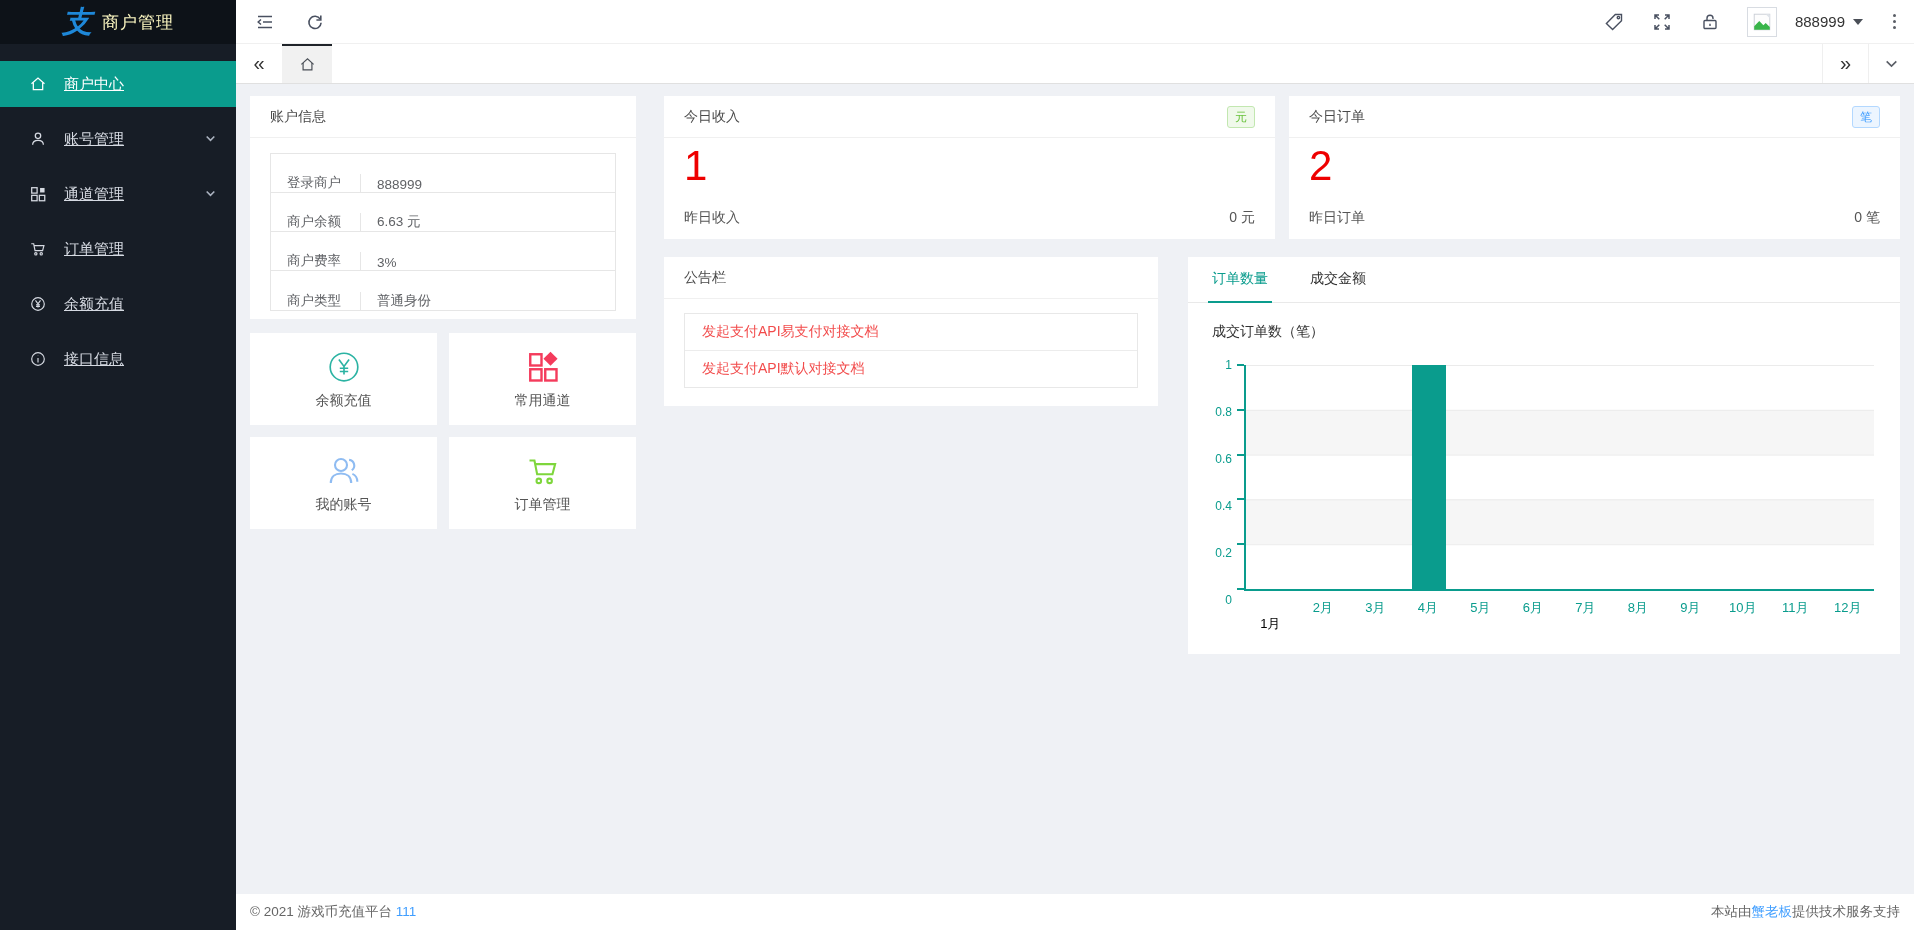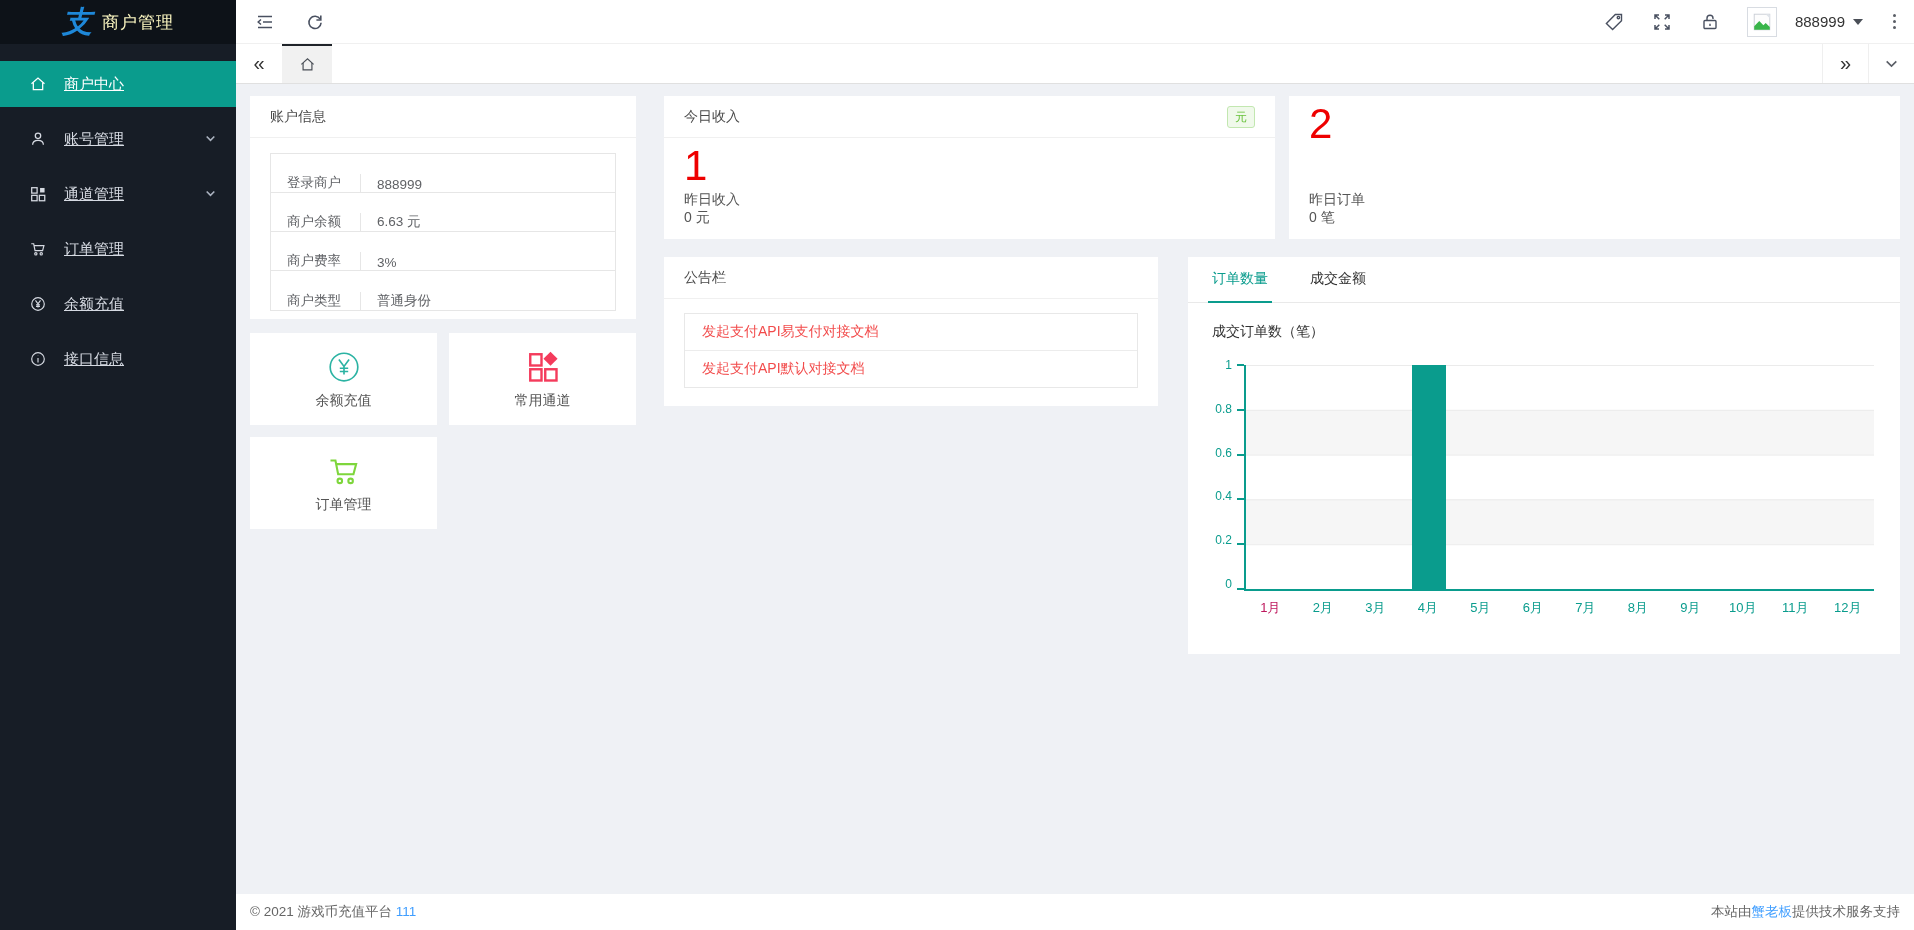--- a/index.html
+++ b/index.html
@@ -65,21 +65,21 @@
   .shortcut-label { margin-top:6px; color:#555; font-size:14px; }
 
   .col-right { flex:1; min-width:0; display:flex; flex-direction:column; }
   .stats-row { display:flex; gap:14px; }
   .stat-card { flex:1; height:143px; display:flex; flex-direction:column; }
   .badge { font-size:12px; line-height:1; padding:4px 7px; border-radius:3px; }
   .badge-success { color:#67c23a; background:#f0f9eb; border:1px solid #c2e7b0; }
   .badge-primary { color:#409eff; background:#ecf5ff; border:1px solid #b3d8ff; }
   .stat-body { flex:1; padding:4px 20px 12px; display:flex; flex-direction:column; justify-content:space-between; }
   .stat-value { font-size:42px; color:#ee0000; line-height:1.15; font-weight:500; }
-  .stat-sub { display:flex; justify-content:space-between; color:#555; font-size:14px;flex-direction:column; }
+  .stat-sub { display:flex; justify-content:space-between; color:#555; font-size:14px; }
 
   .row2 { display:flex; gap:30px; margin-top:18px; }
   .notice-card { width:494px; flex:none; height:149px; }
   .notice-body { padding:14px 20px; }
   .notice-box { border:1px solid #e8e8e8; }
   .notice-item { padding:9px 17px; font-size:14px; color:#f24b4b; cursor:pointer; }
   .notice-item + .notice-item { border-top:1px solid #ececec; }
 
   .chart-card { flex:1; height:397px; min-width:0; }
   .chart-tabs { height:46px; display:flex; align-items:stretch; border-bottom:1px solid #e9e9e9; padding-left:20px; gap:34px;text-align:center; }
@@ -307,20 +307,30 @@
                   <rect x="3.5" y="3.5" width="7.5" height="7.5"></rect>
                   <path d="M17 1.8 L21.7 6.5 L17 11.2 L12.3 6.5 Z" fill="#f43b5c" stroke="none"></path>
                   <rect x="3.5" y="13.5" width="7.5" height="7.5"></rect>
                   <rect x="13.5" y="13.5" width="7.5" height="7.5"></rect>
                 </svg>
             </span>
             <span class="shortcut-label">常用通道</span>
           </div>
           <div class="shortcut">
             <span class="shortcut-icon">
+              <svg viewBox="0 0 24 24" fill="none" stroke="#8fbcf2" stroke-width="1.4">
+                  <circle cx="10" cy="8" r="4"></circle>
+                  <path d="M3.2 20 c0-4.2 3-6.3 6.8-6.3 s6.8 2.1 6.8 6.3"></path>
+                  <path d="M15.4 4.6 a3.8 3.8 0 0 1 1.8 6.9 M17.6 13.9 c2.2 0.9 3.3 2.8 3.3 5.3"></path>
+                </svg>
+            </span>
+            <span class="shortcut-label">我的账号</span>
+          </div>
+          <div class="shortcut">
+            <span class="shortcut-icon">
               <svg viewBox="0 0 24 24" fill="none" stroke="#7ed63c" stroke-width="1.4">
                   <path d="M3 5 H6.3 l1.8 9.2 h10.2 l1.8-6.8 H7.2"></path>
                   <circle cx="9.2" cy="18.6" r="1.5"></circle>
                   <circle cx="16.4" cy="18.6" r="1.5"></circle>
                 </svg>
             </span>
             <span class="shortcut-label">订单管理</span>
           </div>
         </div>
       </div>
@@ -334,20 +344,24 @@
             </div>
             <div class="stat-body">
               <div class="stat-value">1</div>
               <div class="stat-sub">
                 <span>昨日收入</span>
                 <span>0 元</span>
               </div>
             </div>
           </div>
           <div class="card stat-card">
+            <div class="card-header">
+              <span>今日订单</span>
+              <span class="badge badge-primary">笔</span>
+            </div>
             <div class="stat-body">
               <div class="stat-value">2</div>
               <div class="stat-sub">
                 <span>昨日订单</span>
                 <span>0 笔</span>
               </div>
             </div>
           </div>
         </div>
 
@@ -398,21 +412,21 @@
                       <div class="slot"></div>
                     </div>
                 <i class="ytick" style="bottom: calc(0% - 1px); background: rgb(10, 156, 141);"></i>
                     <i class="ytick" style="bottom: calc(20% - 1px); background: rgb(10, 156, 141);"></i>
                     <i class="ytick" style="bottom: calc(40% - 1px); background: rgb(10, 156, 141);"></i>
                     <i class="ytick" style="bottom: calc(60% - 1px); background: rgb(10, 156, 141);"></i>
                     <i class="ytick" style="bottom: calc(80% - 1px); background: rgb(10, 156, 141);"></i>
                     <i class="ytick" style="bottom: calc(100% - 1px); background: rgb(10, 156, 141);"></i>
                   </div>
                 <div class="x-labels">
-                    <span class="xlab" style="color: #be185d;">1月</span>
+                    <span class="xlab" style="color: #000000; margin-top: 16px;">1月</span>
                     <span class="xlab" style="color: rgb(10, 156, 141);">2月</span>
                     <span class="xlab" style="color: rgb(10, 156, 141);">3月</span>
                     <span class="xlab" style="color: rgb(10, 156, 141);">4月</span>
                     <span class="xlab" style="color: rgb(10, 156, 141);">5月</span>
                     <span class="xlab" style="color: rgb(10, 156, 141);">6月</span>
                     <span class="xlab" style="color: rgb(10, 156, 141);">7月</span>
                     <span class="xlab" style="color: rgb(10, 156, 141);">8月</span>
                     <span class="xlab" style="color: rgb(10, 156, 141);">9月</span>
                     <span class="xlab" style="color: rgb(10, 156, 141);">10月</span>
                     <span class="xlab" style="color: rgb(10, 156, 141);">11月</span>

